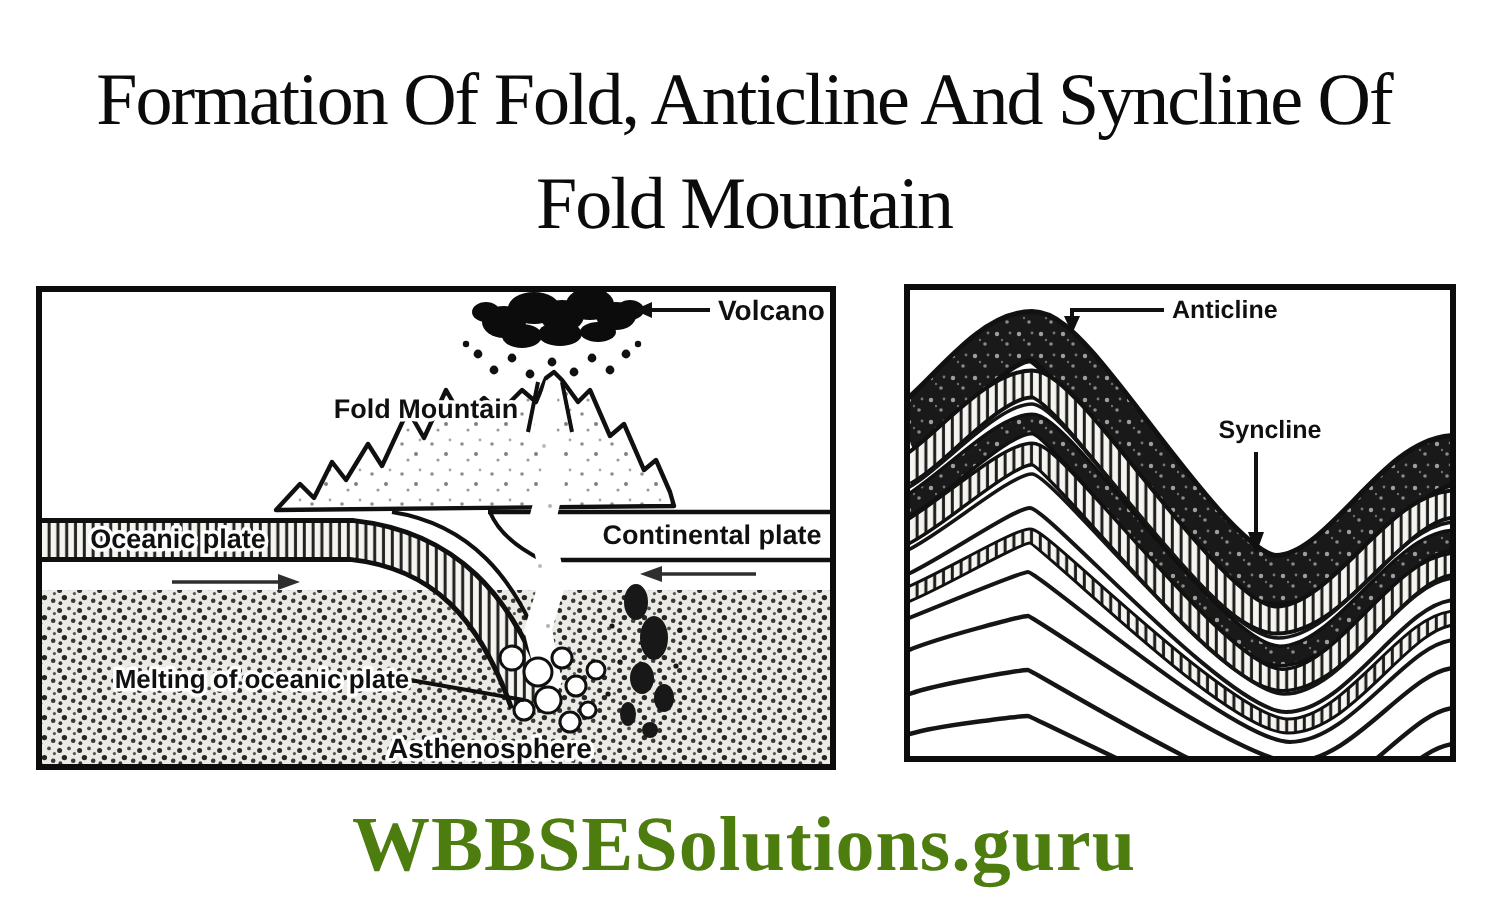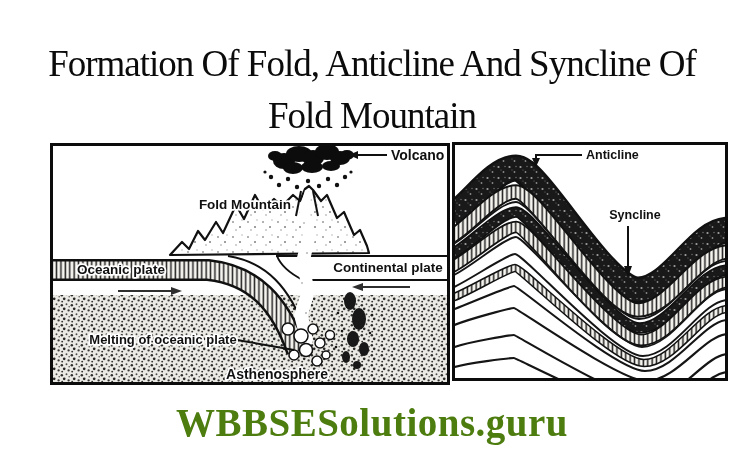--- a/index.html
+++ b/index.html
@@ -1,27 +1,27 @@
 <!DOCTYPE html>
 <html><head>
 <meta charset="utf-8">
 <style>
   html,body{margin:0;padding:0;}
   body{
     width:744px;height:461px;position:relative;overflow:hidden;
     background:#ffffff;font-family:"Liberation Sans",sans-serif;
   }
   .title{
-    position:absolute;top:13px;left:0;width:744px;text-align:center;
+    position:absolute;top:0;left:0;width:744px;text-align:center;
     font-family:"Liberation Serif",serif;font-weight:400;color:#0b0b0b;
     font-size:37px;line-height:52px;letter-spacing:-1px;
   }
   .title span{display:block;}
   .fig{position:absolute;margin:0;padding:0;}
-  .fig-left{left:18px;top:143px;width:441px;height:242px;margin-left:32px;}
+  .fig-left{left:18px;top:143px;width:441px;height:242px;}
   .fig-right{left:452px;top:142px;width:308px;height:239px;}
   .watermark{
     position:absolute;top:400px;left:0;width:744px;text-align:center;
     font-family:"Liberation Serif",serif;font-weight:700;font-size:39px;
     color:#4d7c0f;letter-spacing:0.5px;
   }
   .dlabel{
     font-family:"Liberation Sans",sans-serif;font-weight:700;fill:#101010;
     paint-order:stroke;stroke:#ffffff;stroke-width:3.5px;stroke-linejoin:round;
   }

